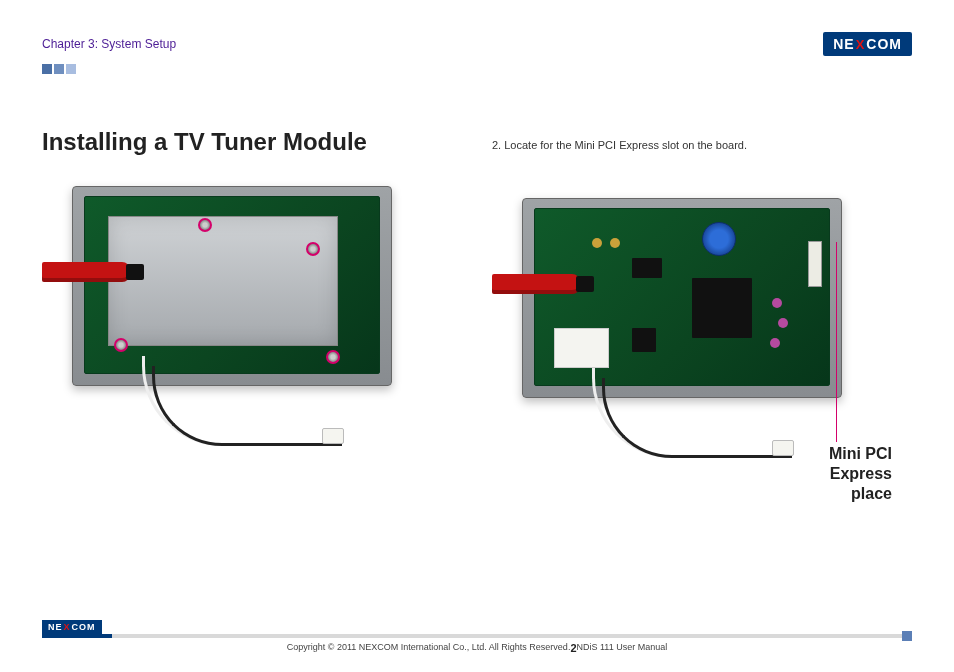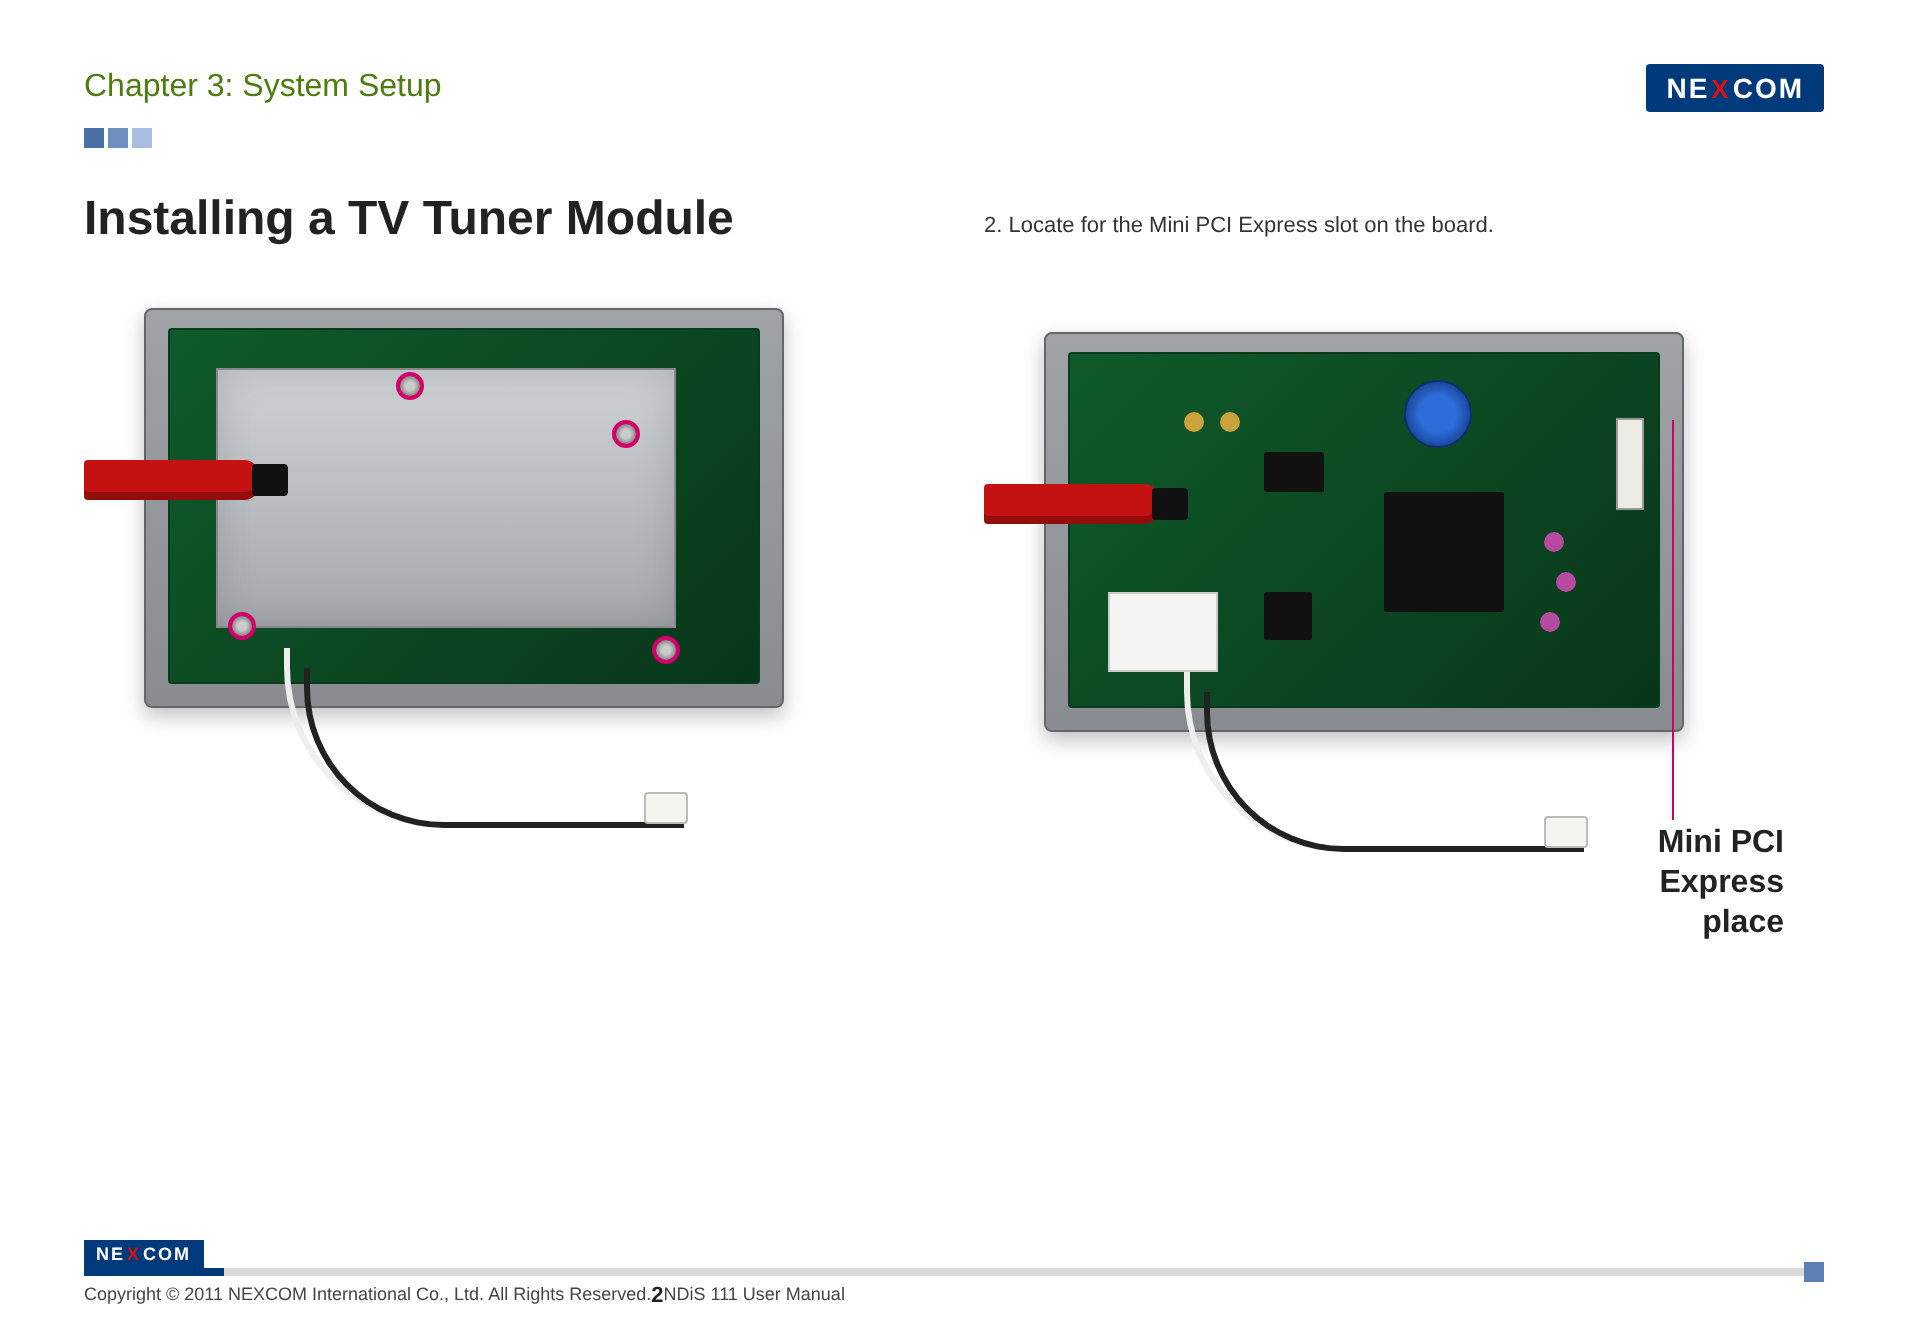--- a/index.html
+++ b/index.html
@@ -12,22 +12,22 @@
     position: relative;
     padding: 30px 42px 20px 42px;
   }
   .header {
     display: flex;
     justify-content: space-between;
     align-items: center;
     height: 28px;
   }
   .chapter-title {
-    font-size: 16px;
-    color: #4d7c0f;
+    font-size: 12px;
+    color: #4c1d95;
   }
   .logo-box {
     background: #003a7a;
     color: #fff;
     font-weight: bold;
     font-size: 14px;
     padding: 4px 10px;
     letter-spacing: 1px;
     display: flex;
     align-items: center;
@@ -52,20 +52,21 @@
   .header-deco span:nth-child(3){ background:#a8bde0; }
 
   .content {
     margin-top: 22px;
     display: flex;
     gap: 30px;
   }
   .col {
     flex: 1;
     min-width: 0;
+    margin-top: 32px;
   }
   h1.section-title {
     font-size: 24px;
     font-weight: 600;
     color: #222;
     margin-bottom: 10px;
   }
   .step {
     font-size: 11px;
     color: #333;
@@ -220,21 +221,21 @@
     top:-14px; left:0;
     background:#003a7a; color:#fff;
     font-size:9px; font-weight:bold;
     padding:2px 6px;
     letter-spacing:1px;
     display:flex; align-items:center;
   }
   .footer-logo .x { color:#d11; margin:0 1px; }
   .footer-row {
     display:flex;
-    justify-content:flex-start;
+    justify-content:center;
     font-size:9px;
     color:#444;
     margin-top:2px;
   }
   .page-num {
     font-size:11px;
     font-weight:bold;
     color:#222;
   }
 </style>

